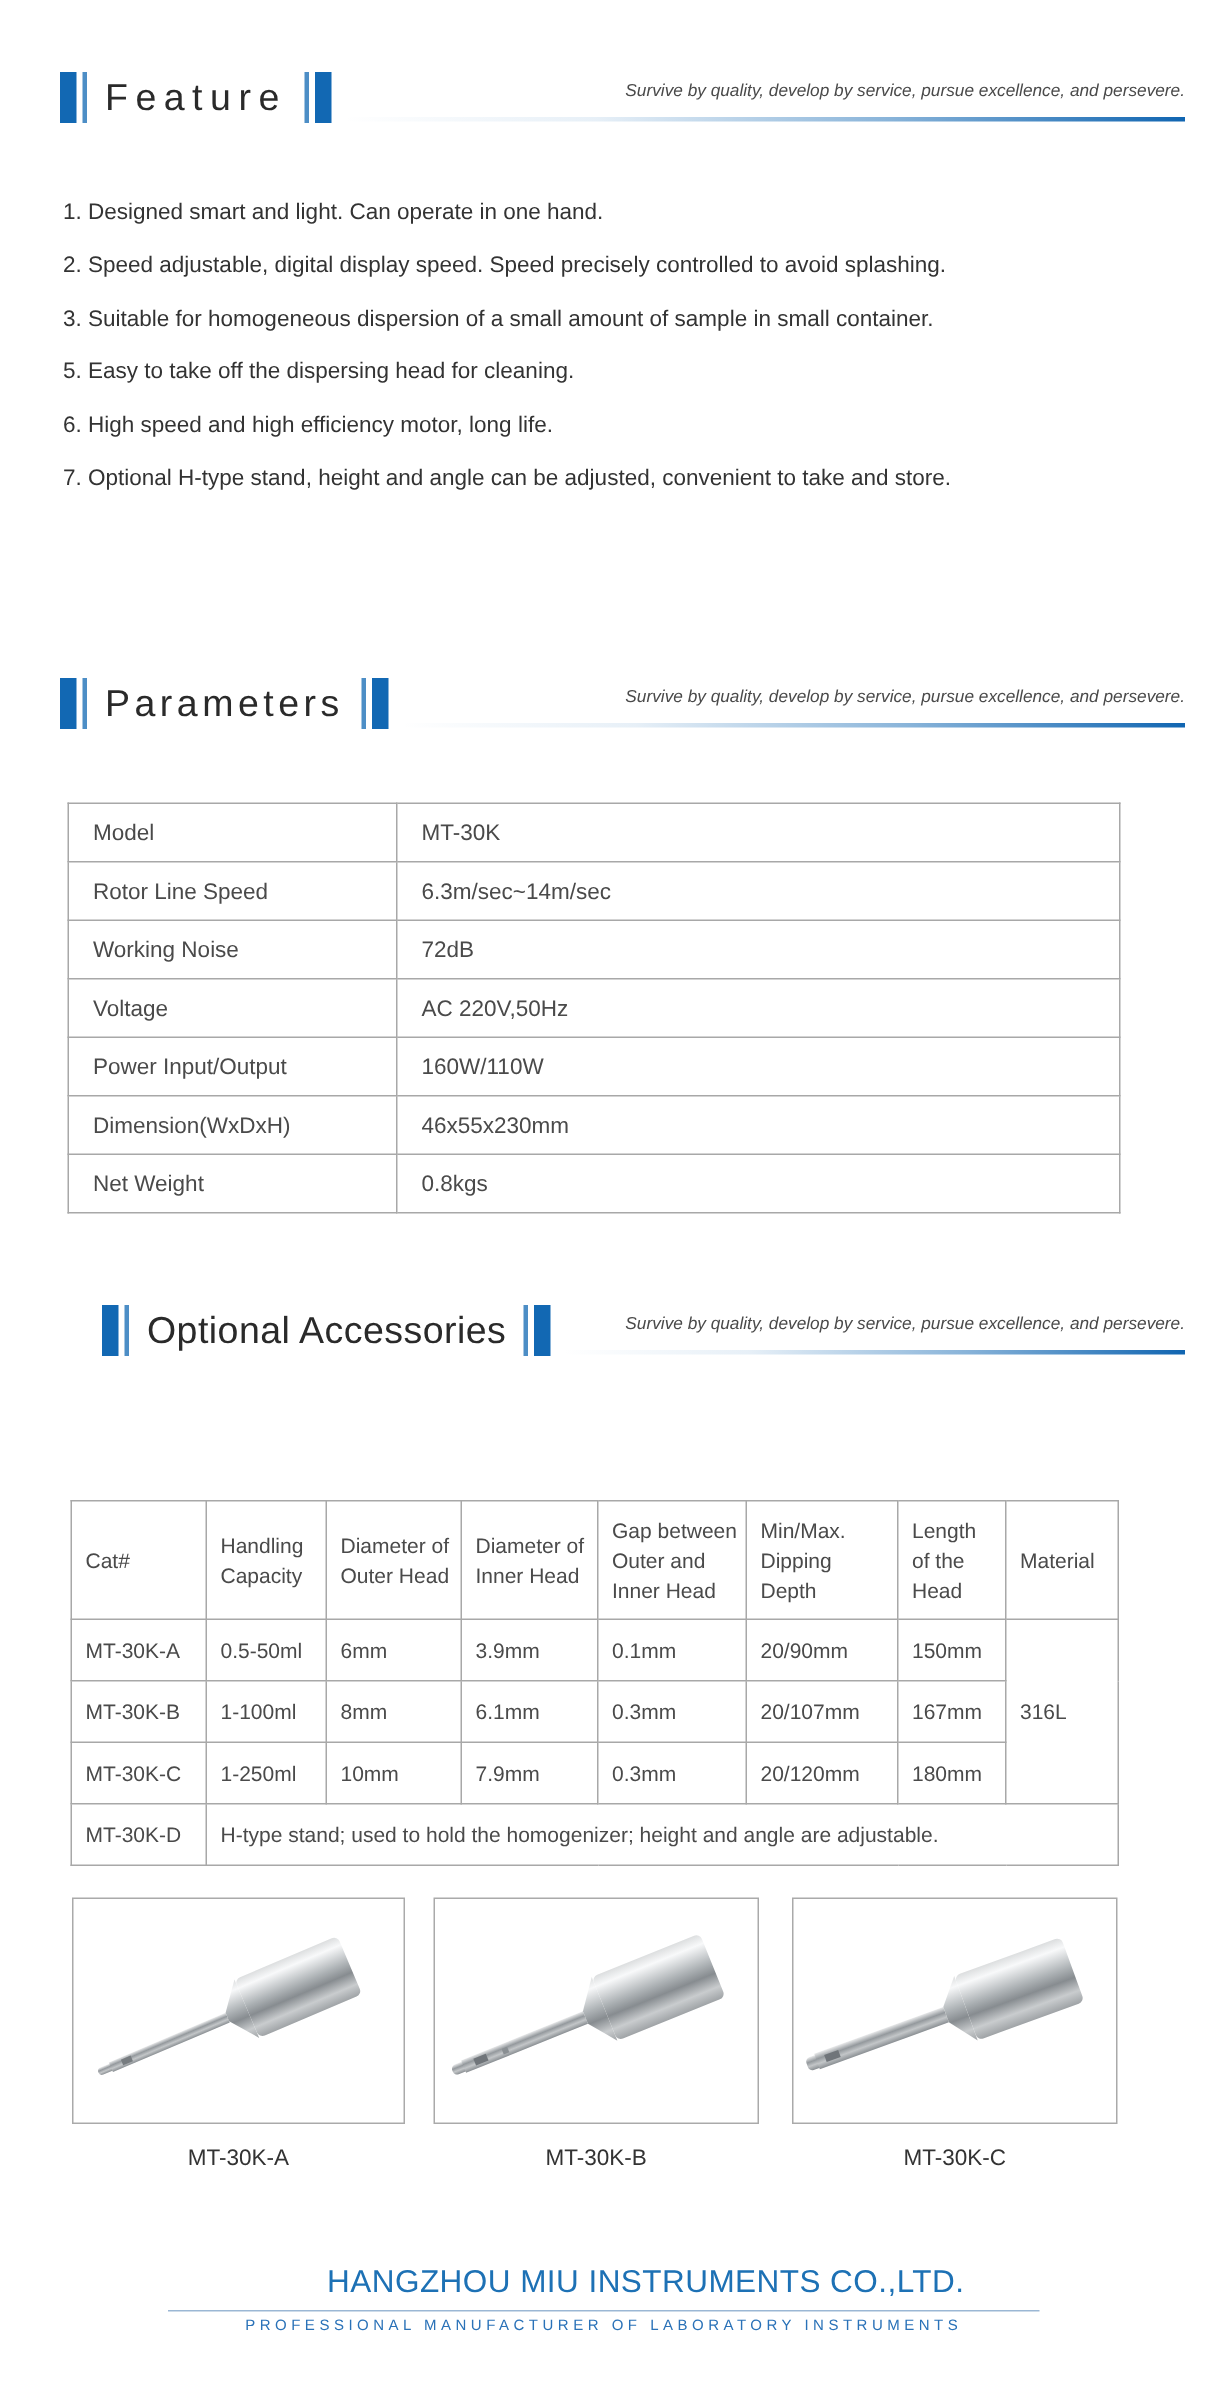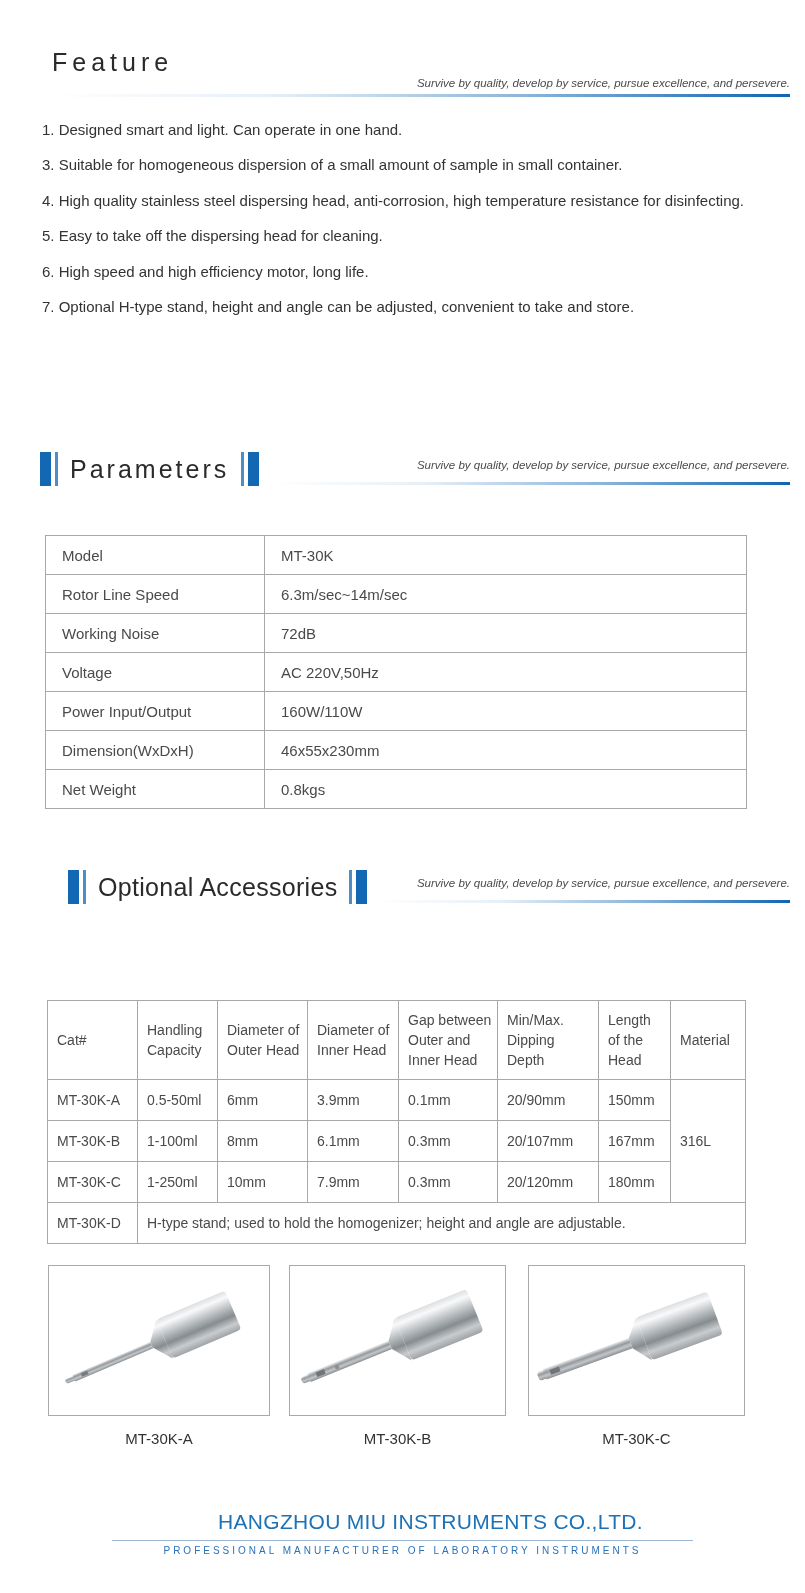--- a/index.html
+++ b/index.html
@@ -20,26 +20,26 @@
   .ls-wide  { letter-spacing:5px; }
   .ls-mid   { letter-spacing:3px; }
   .ls-tight { letter-spacing:0.3px; }
   .hdr-right { flex:1; position:relative; display:flex; align-items:center; justify-content:flex-end; }
   .tagline { font-style:italic; font-size:11.5px; color:#4a4a4a; padding-bottom:9px; white-space:nowrap; }
   .hdr-underline {
     position:absolute; left:8px; right:0; bottom:1px; height:3px;
     background:linear-gradient(to right, rgba(18,104,179,0) 0%, rgba(18,104,179,0.10) 30%,
                rgba(18,104,179,0.50) 65%, #1065b1 100%);
   }
-  #hdr-feature { top:48px;flex-direction:column; }
+  #hdr-feature { top:48px; }
   #hdr-parameters { top:452px; }
   #hdr-accessories { top:870px;padding-left:28px; }
 
   
-  .features { position:absolute; top:112px; left:42px; width:723px; font-size:15px; color:#333; line-height:35.4px; }
+  .features { position:absolute; top:124px; left:42px; width:723px; font-size:15px; color:#333; line-height:35.4px; }
   .feat-item { }
   .feat-justify { text-align:justify; }
 
   
   .param-table { position:absolute; top:535px; left:45px; width:702px; border-collapse:collapse; table-layout:fixed;border-radius:10px; }
   .param-table td {
     border:1px solid #a8a8a8; height:38px; font-size:15px; color:#4a4a4a; padding:0 8px 0 16px;
   }
   .param-label { width:194px; }
 
@@ -103,22 +103,22 @@
   <div class="gap4"></div>
   <div class="bar-thick"></div>
   <div class="hdr-right">
     <span class="tagline">Survive by quality, develop by service, pursue excellence, and persevere.</span>
     <div class="hdr-underline"></div>
   </div>
 </div>
 
 <div class="features">
   <div class="feat-item">1. Designed smart and light. Can operate in one hand.</div>
+  <div class="feat-item">2. Speed adjustable, digital display speed. Speed precisely controlled to avoid splashing.</div>
   <div class="feat-item">3. Suitable for homogeneous dispersion of a small amount of sample in small container.</div>
-  <div class="feat-item feat-justify">4. High quality stainless steel dispersing head, anti-corrosion, high temperature resistance for disinfecting.</div>
   <div class="feat-item">5. Easy to take off the dispersing head for cleaning.</div>
   <div class="feat-item">6. High speed and high efficiency motor, long life.</div>
   <div class="feat-item">7. Optional H-type stand, height and angle can be adjusted, convenient to take and store.</div>
 </div>
 
 <div class="sec-header" id="hdr-parameters">
   <div class="bar-thick"></div>
   <div class="gap4"></div>
   <div class="bar-thin"></div>
   <div class="sec-title ls-mid">Parameters</div>

